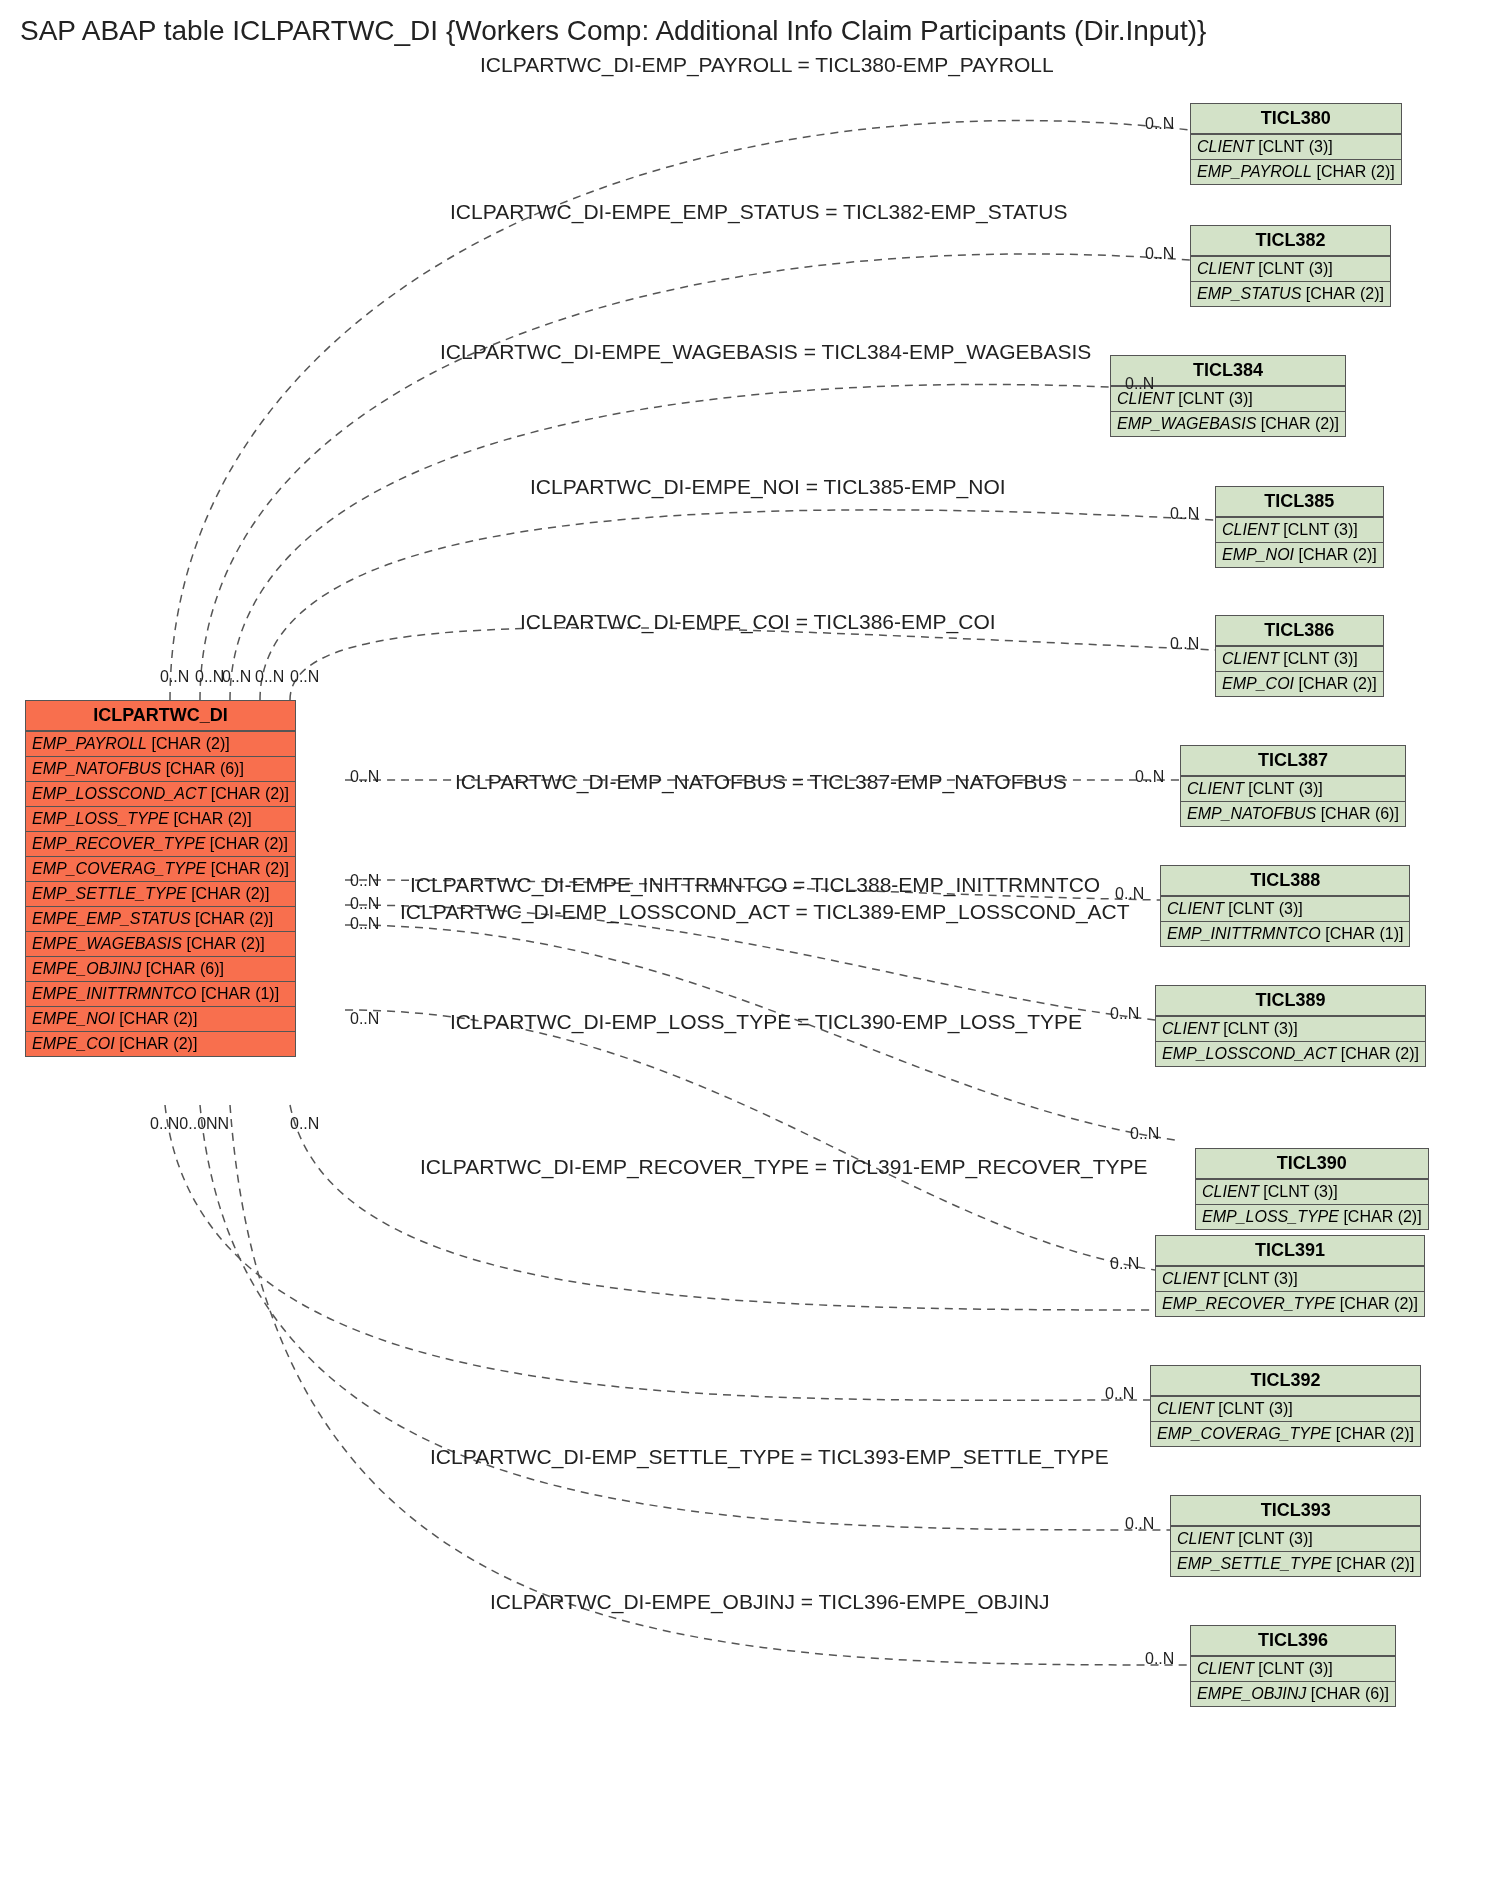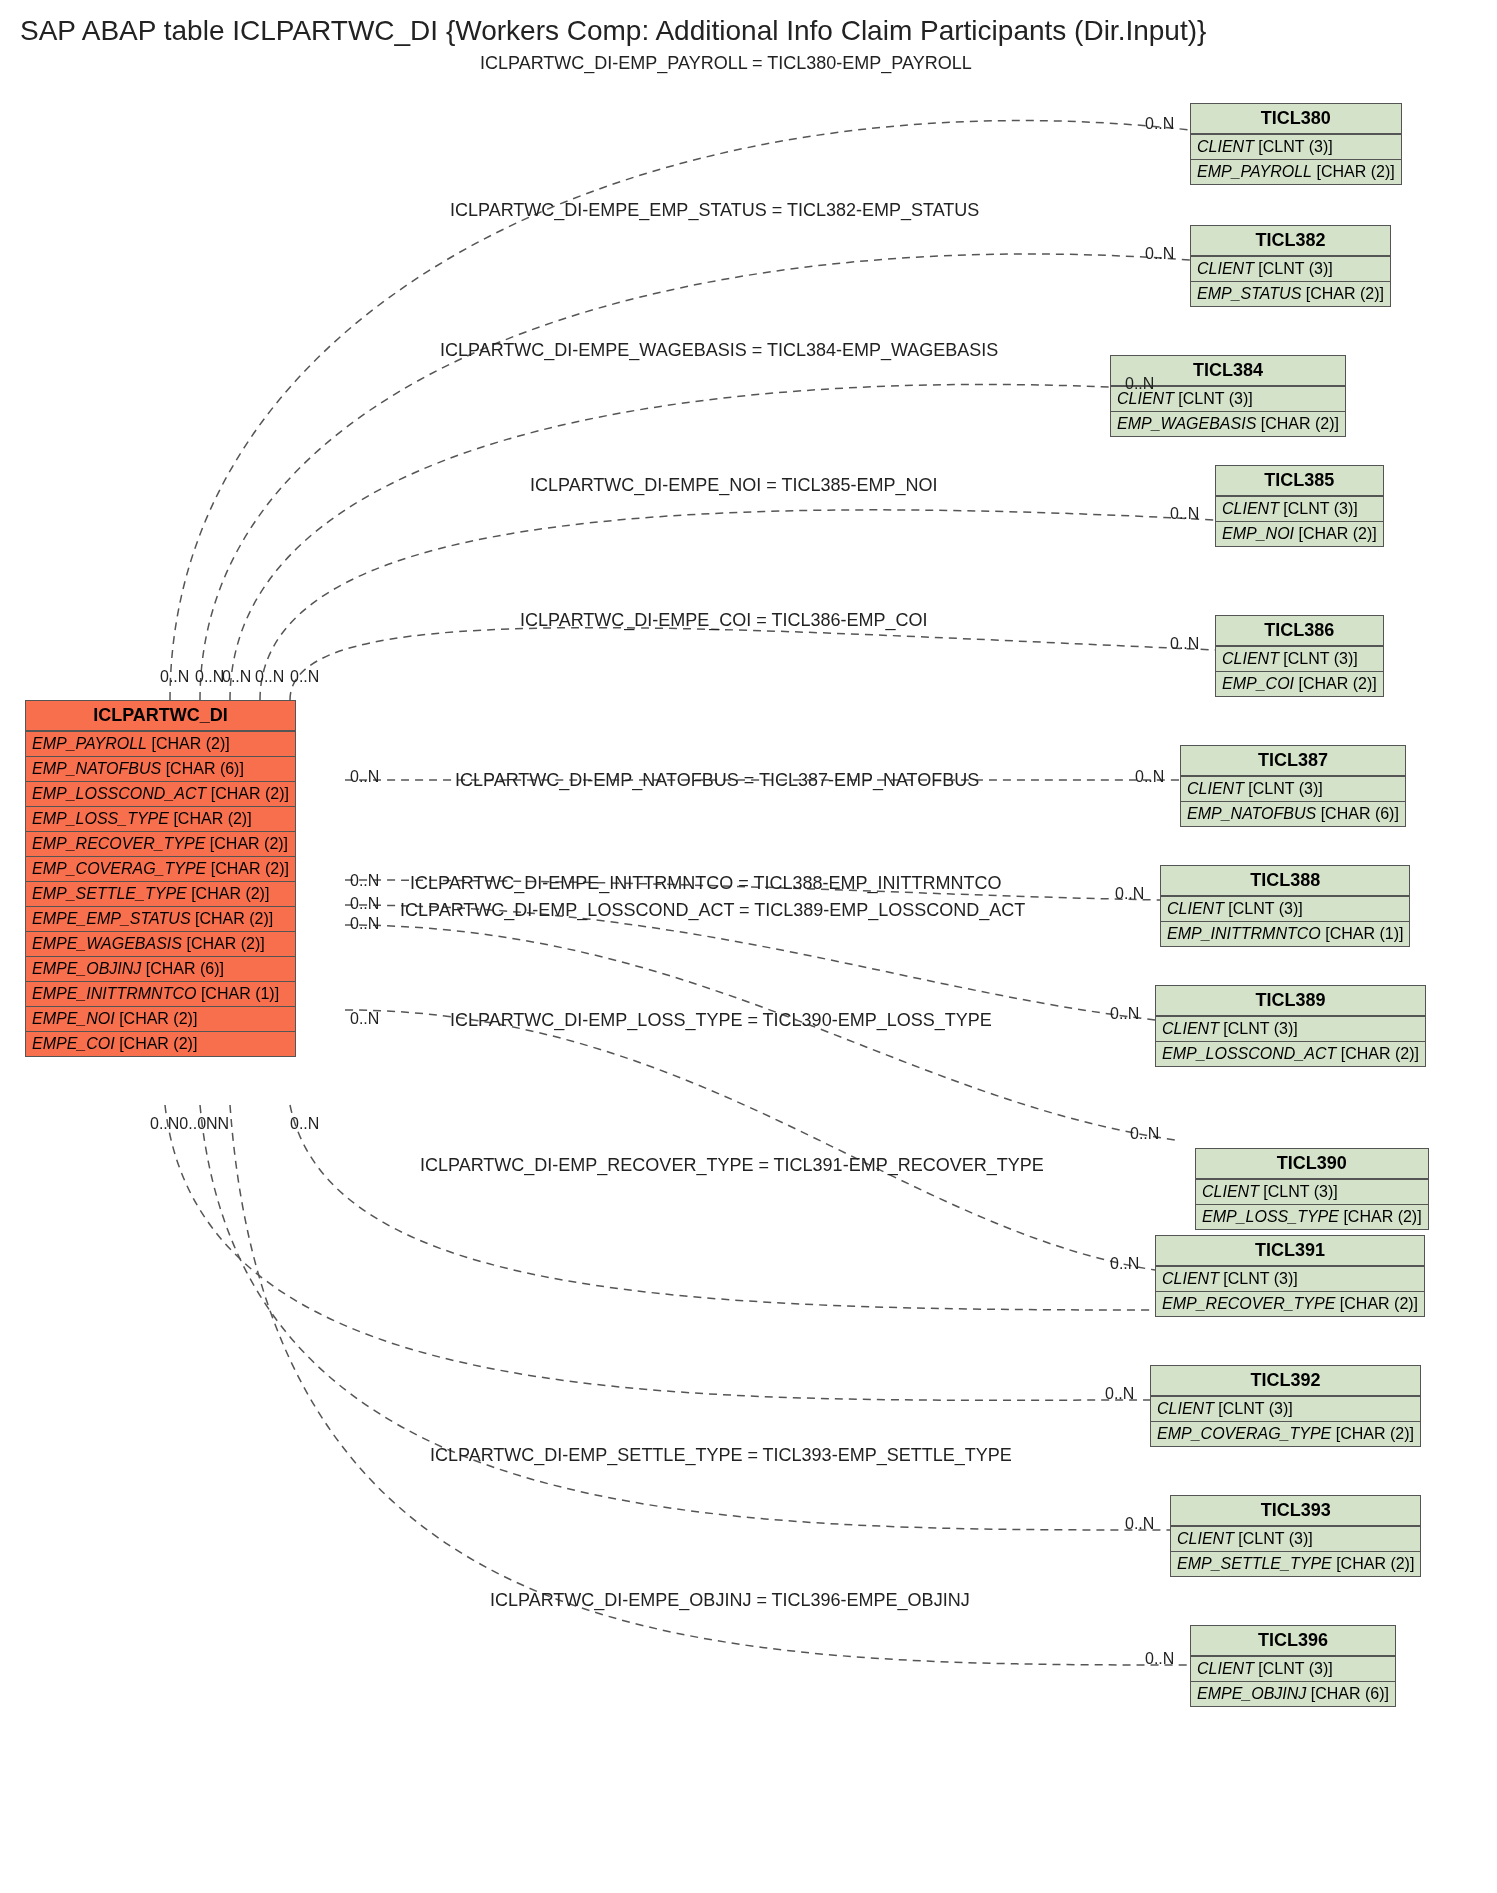--- a/index.html
+++ b/index.html
@@ -7,21 +7,21 @@
   .title{position:absolute;left:20px;top:15px;font-size:28px;color:#222;}
   .entity{position:absolute;border:1px solid #555;display:flex;flex-direction:column;}
   .entity-header{font-weight:bold;text-align:center;padding:4px 6px;border-bottom:1px solid #555;font-size:18px;}
   .entity-row{padding:3px 6px;border-top:1px solid #555;font-size:16px;white-space:nowrap;}
   .entity-row:first-of-type{border-top:none;}
   .entity-row .fname{font-style:italic;}
   .main-entity{background:#f86f4e;}
   .main-entity .entity-header{background:#f86f4e;}
   .ref-entity{background:#d3e2c8;}
   .ref-entity .entity-header{background:#d3e2c8;}
-  .rel-label{position:absolute;font-size:18px;color:#222;white-space:nowrap;}
+  .rel-label{position:absolute;font-size:21px;color:#222;white-space:nowrap;}
   .card-label{position:absolute;font-size:16px;color:#222;white-space:nowrap;}
   svg.edges{position:absolute;left:0;top:0;width:1497px;height:1893px;pointer-events:none;}
   svg.edges path{stroke:#555;stroke-width:1.5;stroke-dasharray:8 6;fill:none;}
 </style>
 </head>
 <body>
 <div class="page">
 
 <svg class="edges">
 
@@ -72,21 +72,21 @@
     <div class="entity ref-entity" style="left: 1190px; top: 225px;">
       <div class="entity-header">TICL382</div>
       <div class="entity-row"><span class="fname">CLIENT</span> [CLNT (3)]</div>
       <div class="entity-row"><span class="fname">EMP_STATUS</span> [CHAR (2)]</div>
     </div>
     <div class="entity ref-entity" style="left: 1110px; top: 355px;">
       <div class="entity-header">TICL384</div>
       <div class="entity-row"><span class="fname">CLIENT</span> [CLNT (3)]</div>
       <div class="entity-row"><span class="fname">EMP_WAGEBASIS</span> [CHAR (2)]</div>
     </div>
-    <div class="entity ref-entity" style="left: 1215px; top: 465px;">
+    <div class="entity ref-entity" style="left: 1215px; top: 486px;">
       <div class="entity-header">TICL385</div>
       <div class="entity-row"><span class="fname">CLIENT</span> [CLNT (3)]</div>
       <div class="entity-row"><span class="fname">EMP_NOI</span> [CHAR (2)]</div>
     </div>
     <div class="entity ref-entity" style="left: 1215px; top: 615px;">
       <div class="entity-header">TICL386</div>
       <div class="entity-row"><span class="fname">CLIENT</span> [CLNT (3)]</div>
       <div class="entity-row"><span class="fname">EMP_COI</span> [CHAR (2)]</div>
     </div>
     <div class="entity ref-entity" style="left: 1180px; top: 745px;">

